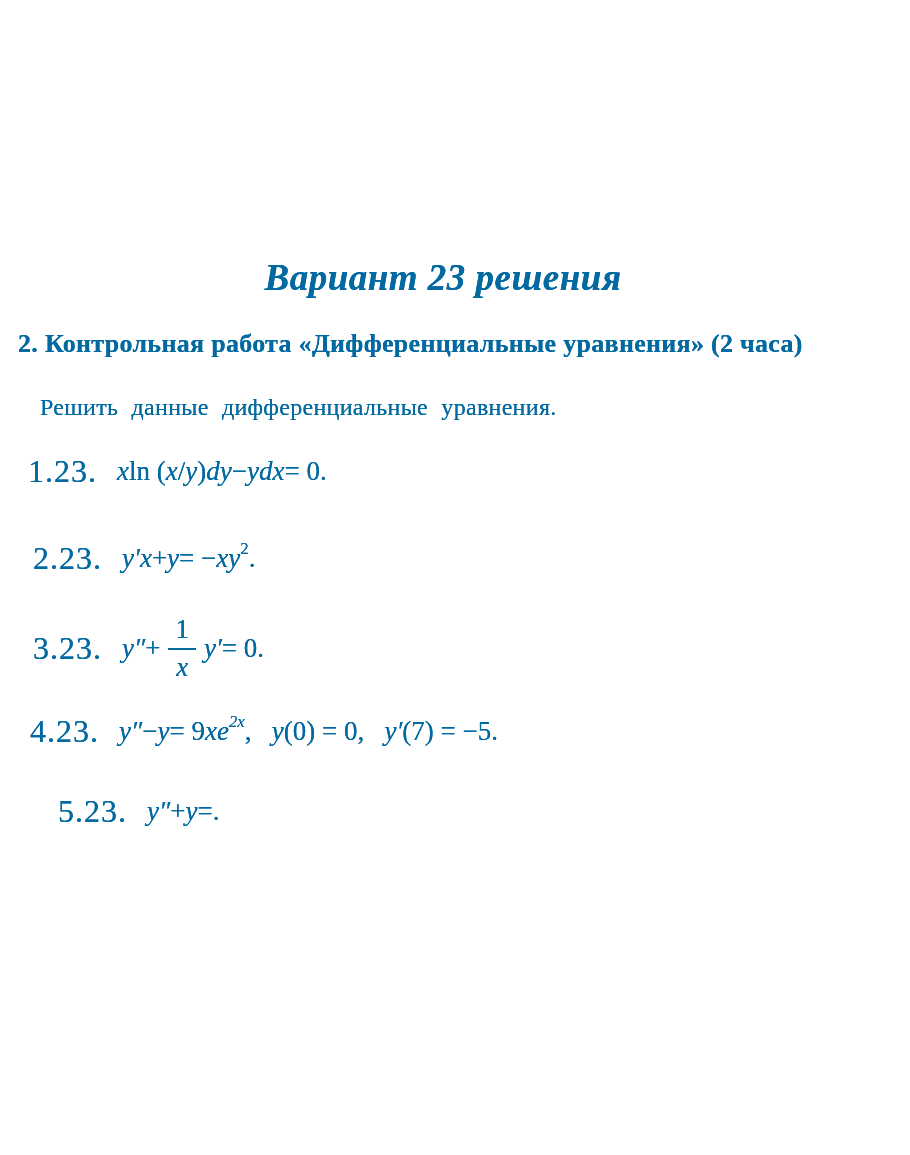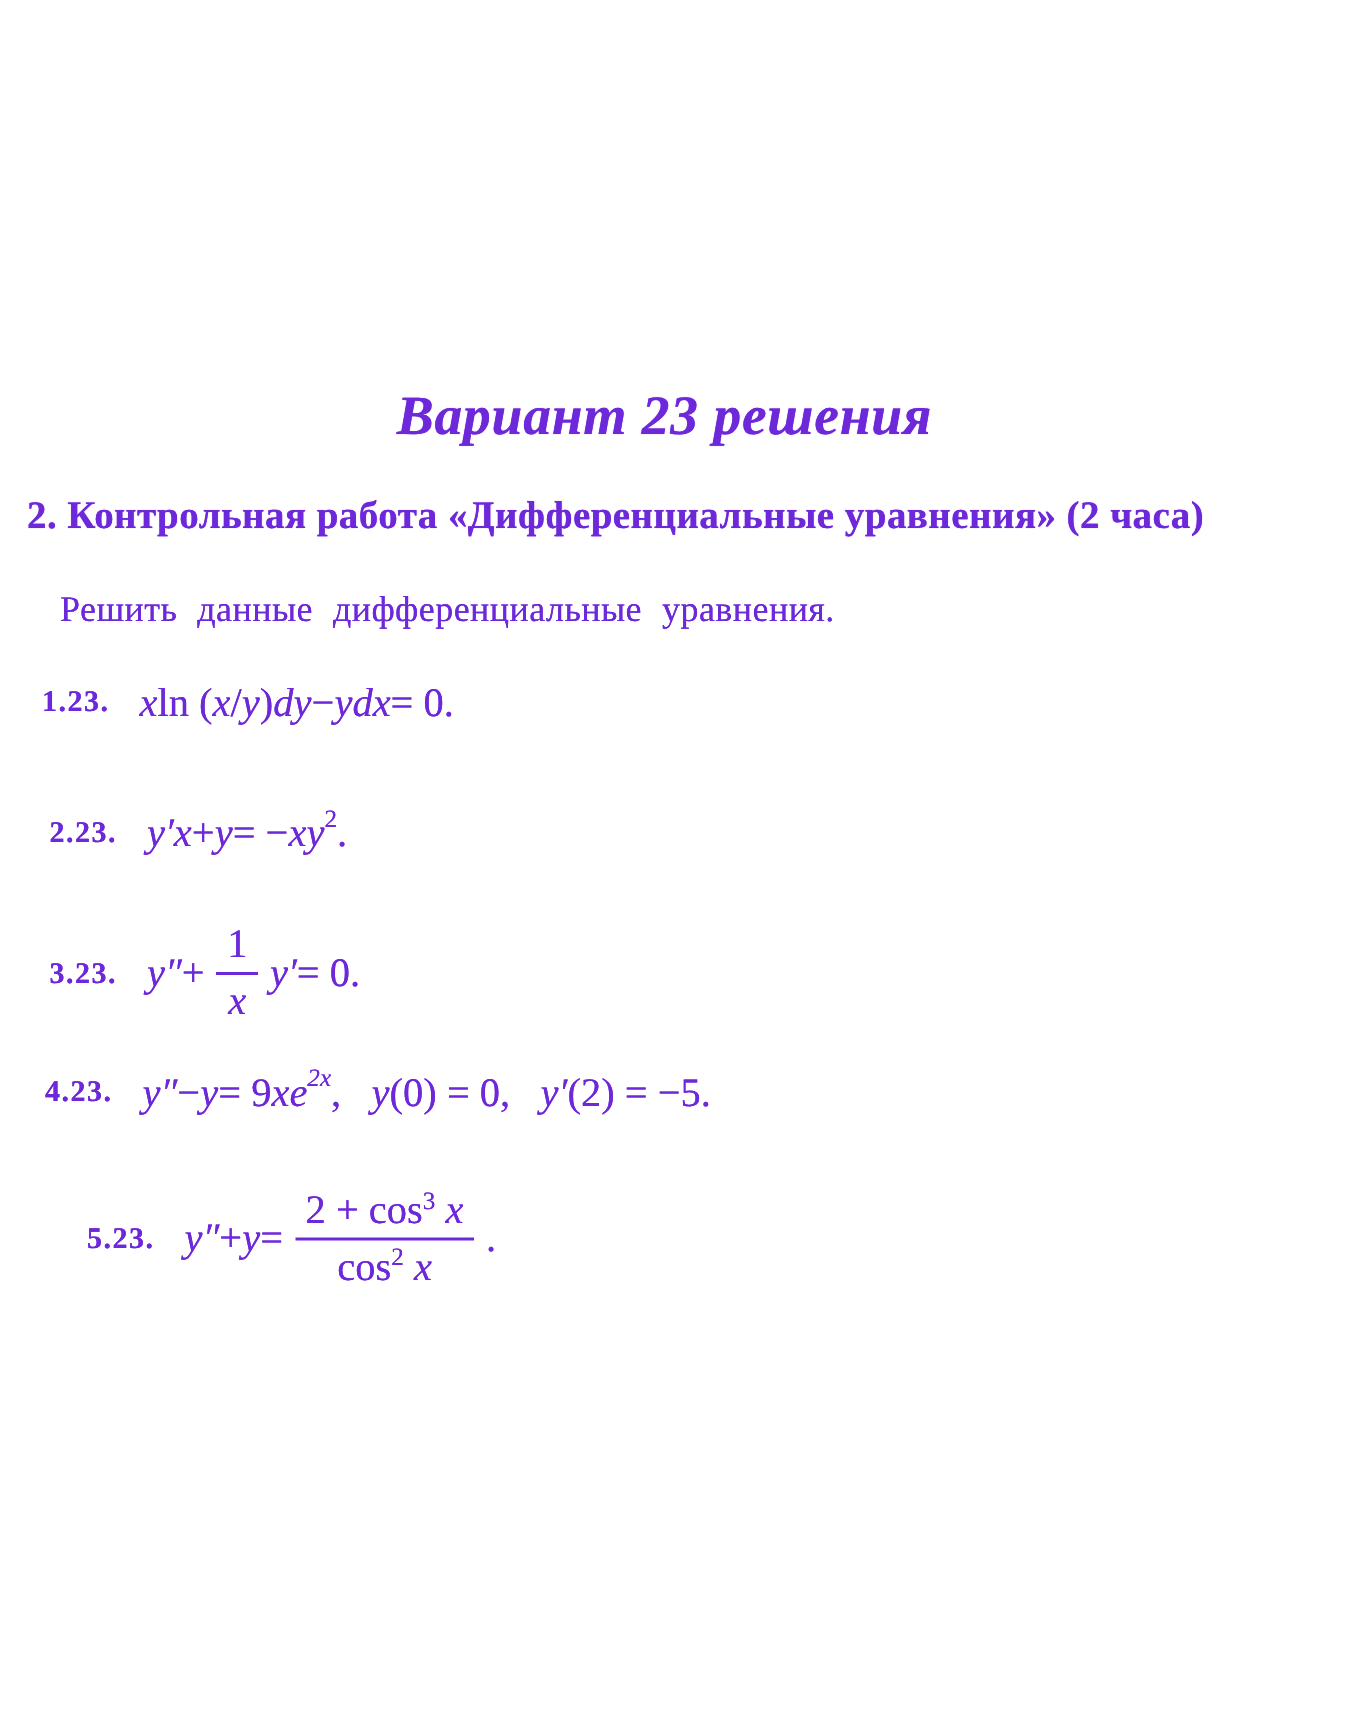--- a/index.html
+++ b/index.html
@@ -5,21 +5,21 @@
   html, body {
     margin: 0;
     padding: 0;
     background: #ffffff;
   }
   .page {
     position: relative;
     width: 910px;
     height: 1105px;
     background: #ffffff;
-    color: #6d28d9;
+    color: #0369a1;
     font-family: "Liberation Serif", "DejaVu Serif", serif;
     overflow: hidden;
   }
   .title {
     position: absolute;
     top: 256px;
     left: -12px;
     width: 100%;
     margin: 0;
     text-align: center;
@@ -60,22 +60,22 @@
     align-items: center;
     line-height: 1.2;
     text-shadow: 0 0 0.4px currentColor;
   }
   .problem:nth-child(1) { top: 452px; left: 28px; }
   .problem:nth-child(2) { top: 539px; left: 33px; }
   .problem:nth-child(3) { top: 615px; left: 33px; }
   .problem:nth-child(4) { top: 712px; left: 30px; }
   .problem:nth-child(5) { top: 792px; left: 38px; margin-left: 20px; }
   .plabel {
-    font-size: 20px;
-    font-weight: bold;
+    font-size: 32px;
+    font-weight: normal;
     margin-right: 20px;
     letter-spacing: 1px;
     white-space: nowrap;
   }
   .pmath {
     font-size: 27px;
     white-space: nowrap;
     display: inline-flex;
     align-items: center;
   }
@@ -159,31 +159,27 @@
           <span class="i">y″</span>
           <span class="r"> − </span>
           <span class="i">y</span>
           <span class="r"> = 9</span>
           <span class="i">xe</span>
           <span class="supi">2x</span>
           <span class="r">,  </span>
           <span class="i">y</span>
           <span class="r">(0) = 0,  </span>
           <span class="i">y′</span>
-          <span class="r">(2) = −5.</span>
+          <span class="r">(7) = −5.</span>
         </span>
       </div>
       <div class="problem">
         <span class="plabel">5.23.</span>
         <span class="pmath">
           <span class="i">y″</span>
           <span class="r"> + </span>
           <span class="i">y</span>
           <span class="r"> = </span>
-          <span class="frac">
-            <span class="num"><span class="r">2 + cos</span><span class="sup">3</span><span class="r"> </span><span class="i">x</span></span>
-            <span class="den"><span class="r">cos</span><span class="sup">2</span><span class="r"> </span><span class="i">x</span></span>
-          </span>
           <span class="r">.</span>
         </span>
       </div>
     </div>
 </div>
 
 </body></html>

